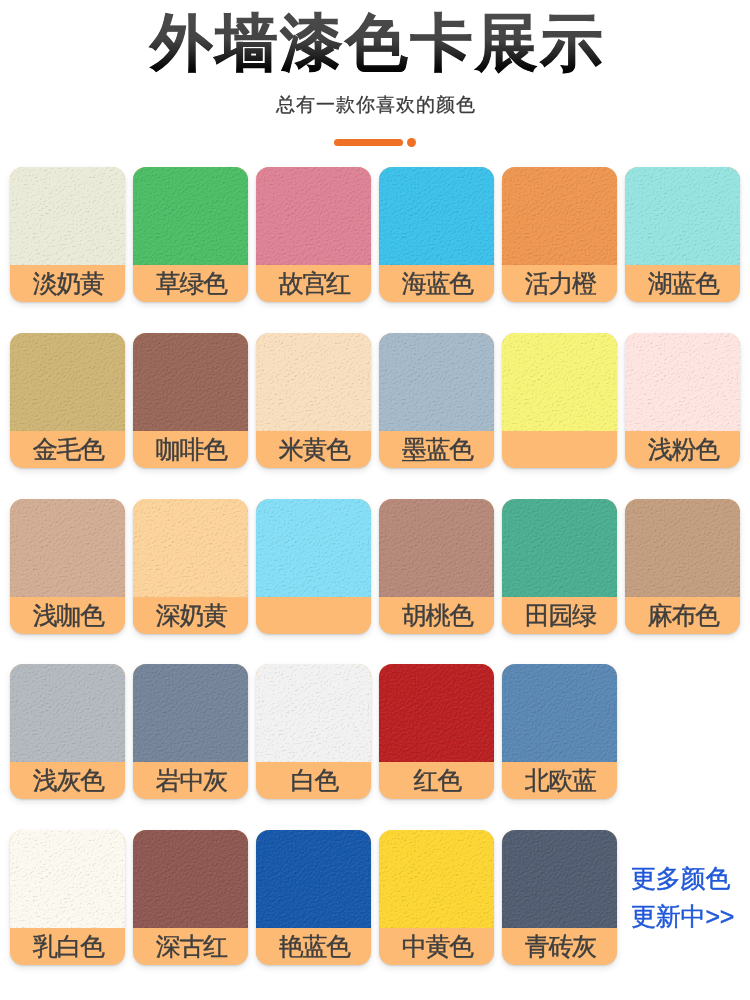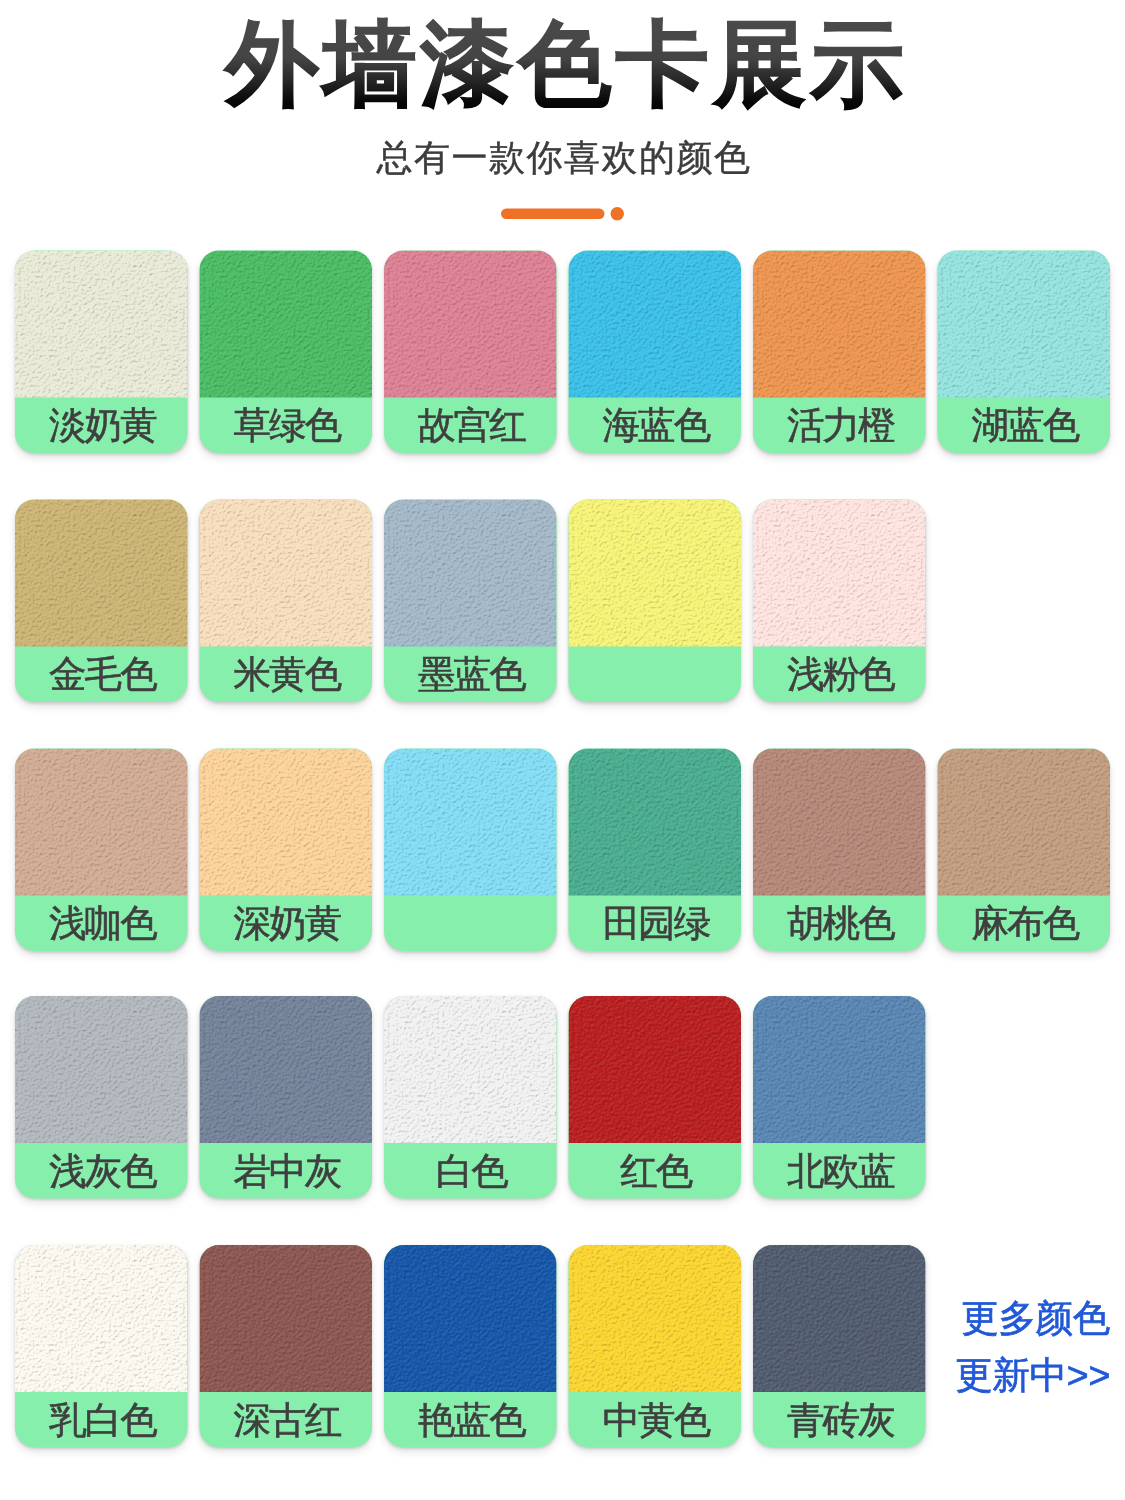--- a/index.html
+++ b/index.html
@@ -17,50 +17,50 @@
   .title{
     position:absolute;left:3px;top:11px;width:750px;text-align:center;
     font-size:62px;line-height:66px;font-weight:700;letter-spacing:3px;
     background:linear-gradient(180deg,#4b4b4b 0%,#444444 42%,#262626 65%,#070707 86%,#000 100%);
     -webkit-background-clip:text;background-clip:text;color:transparent;
     -webkit-text-stroke:0.8px;
     white-space:nowrap;
   }
   .subtitle{
     position:absolute;left:1px;top:91px;width:750px;text-align:center;
-    font-size:24px;line-height:30px;color:#3c3c3c;letter-spacing:1px;
+    font-size:19px;line-height:30px;color:#3c3c3c;letter-spacing:1px;
     -webkit-text-stroke:0.3px #3c3c3c;
   }
   .rule{position:absolute;left:0;top:136px;width:750px;height:16px;}
   .rule .bar{position:absolute;left:334px;top:3px;width:69px;height:7px;border-radius:3.5px;background:#ee7126;}
   .rule .dot{position:absolute;left:407px;top:2px;width:9px;height:9px;border-radius:50%;background:#ee7126;}
 
   
   .grid{position:absolute;left:10px;top:167px;width:730px;}
   .row{display:flex;gap:8px;margin-bottom:30.75px;}
   .card{
-    width:115px;height:135px;border-radius:13px;background:#86efac;overflow:hidden;
+    width:115px;height:135px;border-radius:13px;background:#fdba74;overflow:hidden;
     box-shadow:0 1px 2px rgba(0,0,0,.13), 0 3px 6px rgba(0,0,0,.11);
     display:flex;flex-direction:column;position:relative;
   }
   .swatch{height:98px;width:100%;position:relative;overflow:hidden;}
   .swatch .tex{
     position:absolute;left:-20px;top:-20px;right:-20px;bottom:-20px;
     filter:url(#paintGrain);
   }
   svg.defs{position:absolute;width:0;height:0;overflow:hidden;}
   .label{
     flex:1;display:flex;align-items:center;justify-content:center;
     font-size:25px;color:#3f3f3f;letter-spacing:-1.3px;line-height:1;
     text-indent:1.5px;padding-top:2px;
     -webkit-text-stroke:0.4px #3f3f3f;
   }
   .more{
     width:115px;height:135px;display:flex;flex-direction:column;
-    justify-content:center;align-items:flex-end;
+    justify-content:center;align-items:flex-start;
     color:#2058d8;font-size:25px;line-height:38px;white-space:nowrap;
     padding-left:6px;box-sizing:border-box;letter-spacing:-0.2px;
     -webkit-text-stroke:0.45px #2058d8;
   }
 </style>
 </head>
 <body>
 
 <svg class="defs" aria-hidden="true">
   <filter id="paintGrain" x="0" y="0" width="100%" height="100%" color-interpolation-filters="sRGB">
@@ -129,20 +129,26 @@
         </div>
       </div>
       <div class="row">
         <div class="card">
           <div class="swatch" style="background-color: rgb(205, 181, 117);">
             <div class="tex"></div>
           </div>
           <div class="label">金毛色</div>
         </div>
         <div class="card">
+          <div class="swatch" style="background-color: rgb(152, 103, 89);">
+            <div class="tex"></div>
+          </div>
+          <div class="label">咖啡色</div>
+        </div>
+        <div class="card">
           <div class="swatch" style="background-color: rgb(248, 223, 190);">
             <div class="tex"></div>
           </div>
           <div class="label">米黄色</div>
         </div>
         <div class="card">
           <div class="swatch" style="background-color: rgb(165, 185, 201);">
             <div class="tex"></div>
           </div>
           <div class="label">墨蓝色</div>
@@ -171,30 +177,30 @@
             <div class="tex"></div>
           </div>
           <div class="label">深奶黄</div>
         </div>
         <div class="card">
           <div class="swatch" style="background-color: rgb(132, 222, 246);">
             <div class="tex"></div>
           </div>
         </div>
         <div class="card">
+          <div class="swatch" style="background-color: rgb(182, 137, 122);">
+            <div class="tex"></div>
+          </div>
+          <div class="label">胡桃色</div>
+        </div>
+        <div class="card">
           <div class="swatch" style="background-color: rgb(75, 174, 144);">
             <div class="tex"></div>
           </div>
           <div class="label">田园绿</div>
-        </div>
-        <div class="card">
-          <div class="swatch" style="background-color: rgb(182, 137, 122);">
-            <div class="tex"></div>
-          </div>
-          <div class="label">胡桃色</div>
         </div>
         <div class="card">
           <div class="swatch" style="background-color: rgb(195, 158, 128);">
             <div class="tex"></div>
           </div>
           <div class="label">麻布色</div>
         </div>
       </div>
       <div class="row">
         <div class="card">

